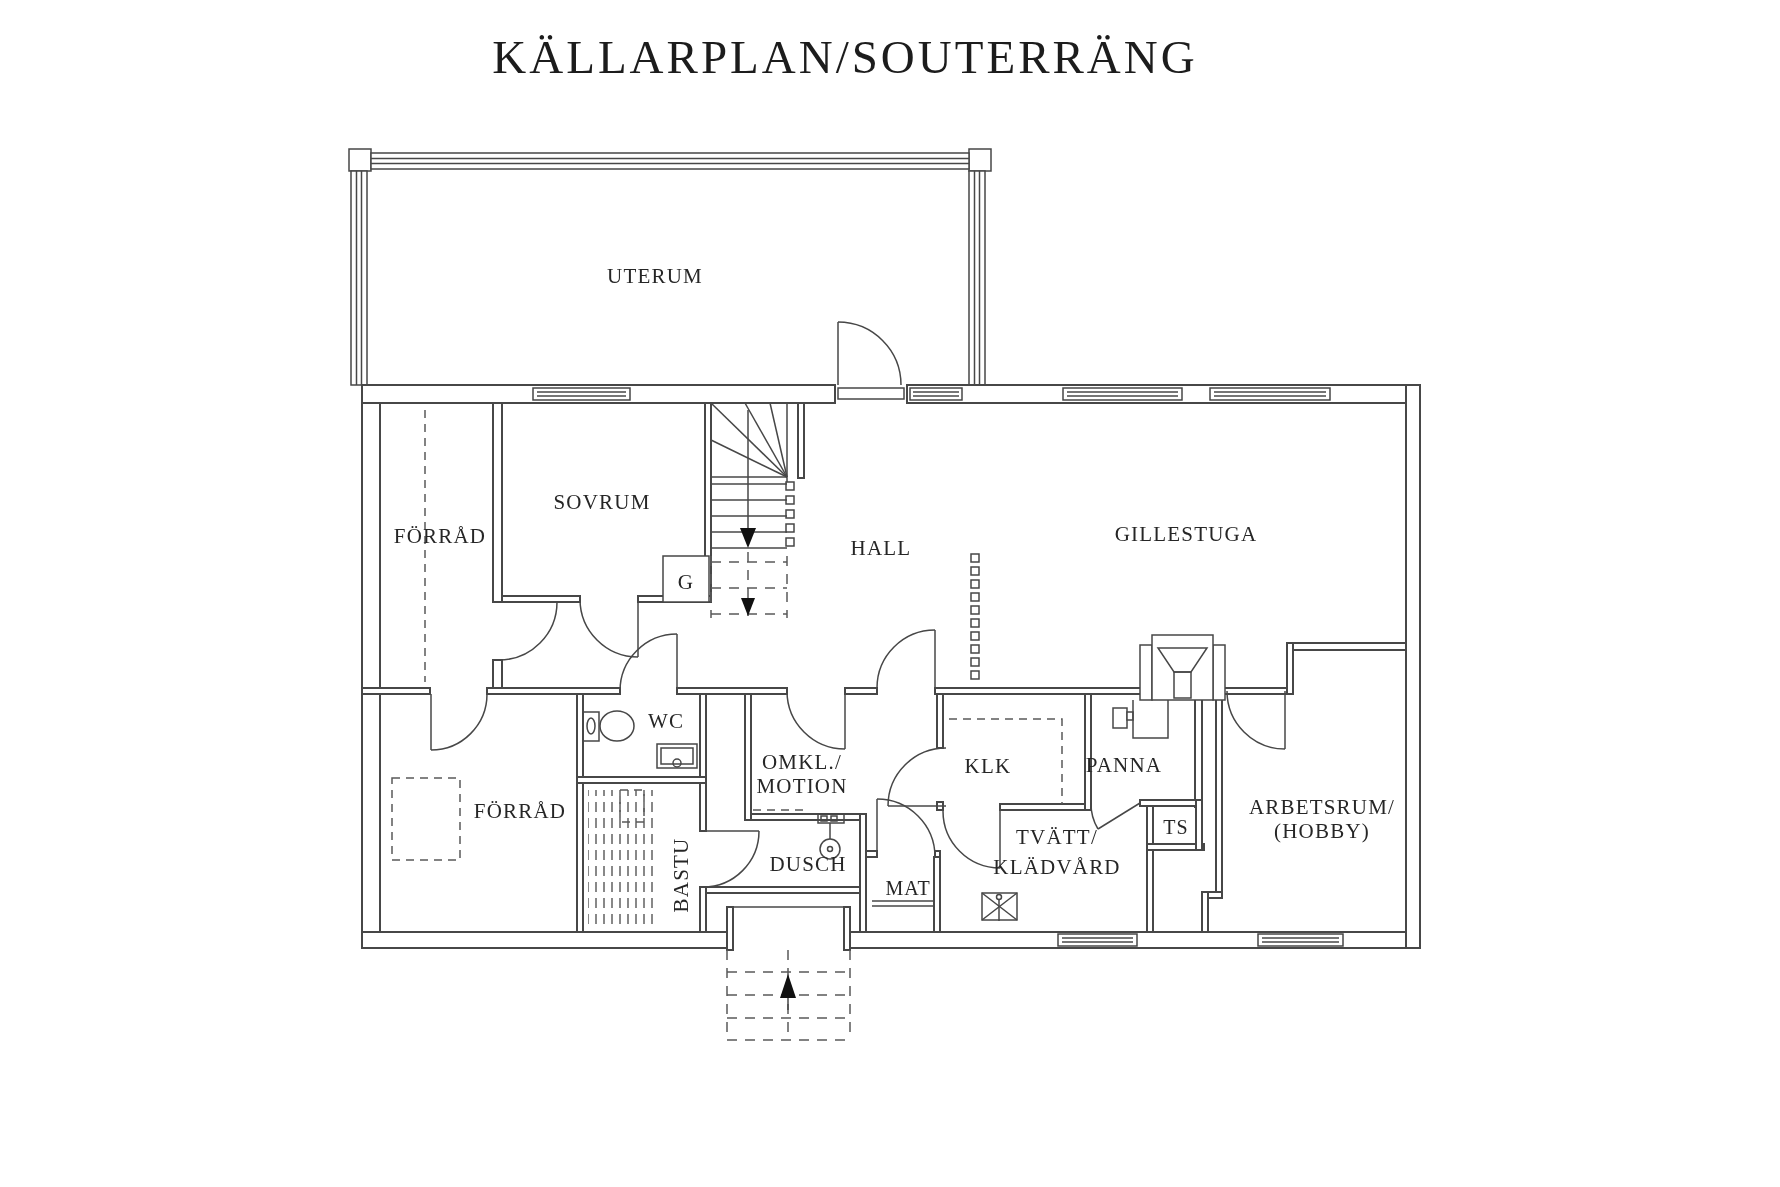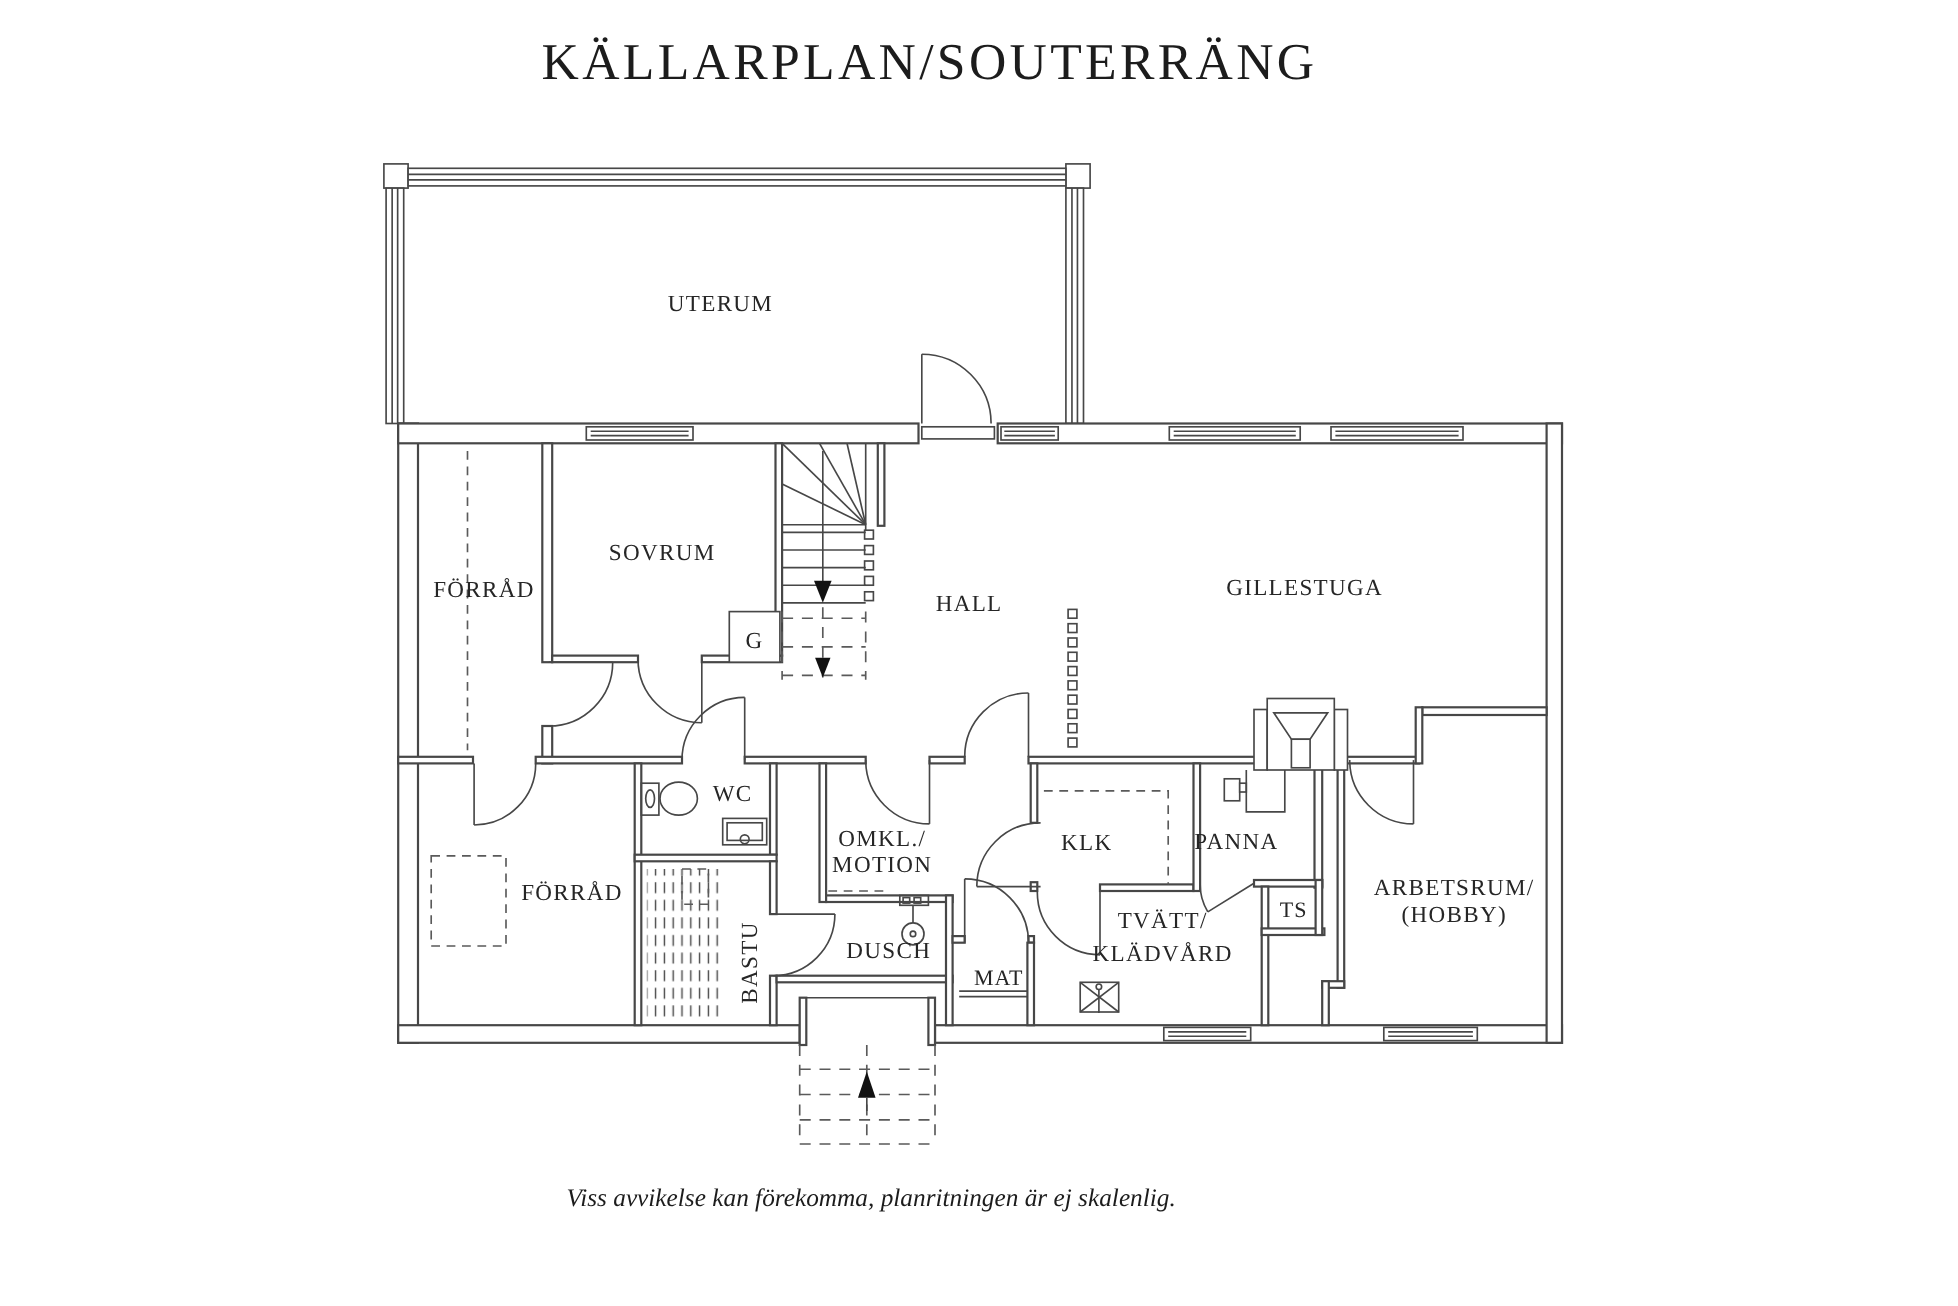--- a/index.html
+++ b/index.html
@@ -301,14 +301,13 @@
       <text class="lbl" x="808" y="871">DUSCH</text>
       <text class="lbls" x="908" y="895">MAT</text>
       <text class="lbl" x="1057" y="844">TVÄTT/</text>
       <text class="lbl" x="1057" y="874">KLÄDVÅRD</text>
       <text class="lbls" x="1176" y="834">TS</text>
       <text class="lbl" x="1322" y="814">ARBETSRUM/</text>
       <text class="lbl" x="1322" y="838">(HOBBY)</text>
     </g>
   </svg>
 
-  <div class="plan-footer">Viss avvikelse kan förekomma, planritningen är ej skalenlig.</div>
 </div>
 
 </body></html>

